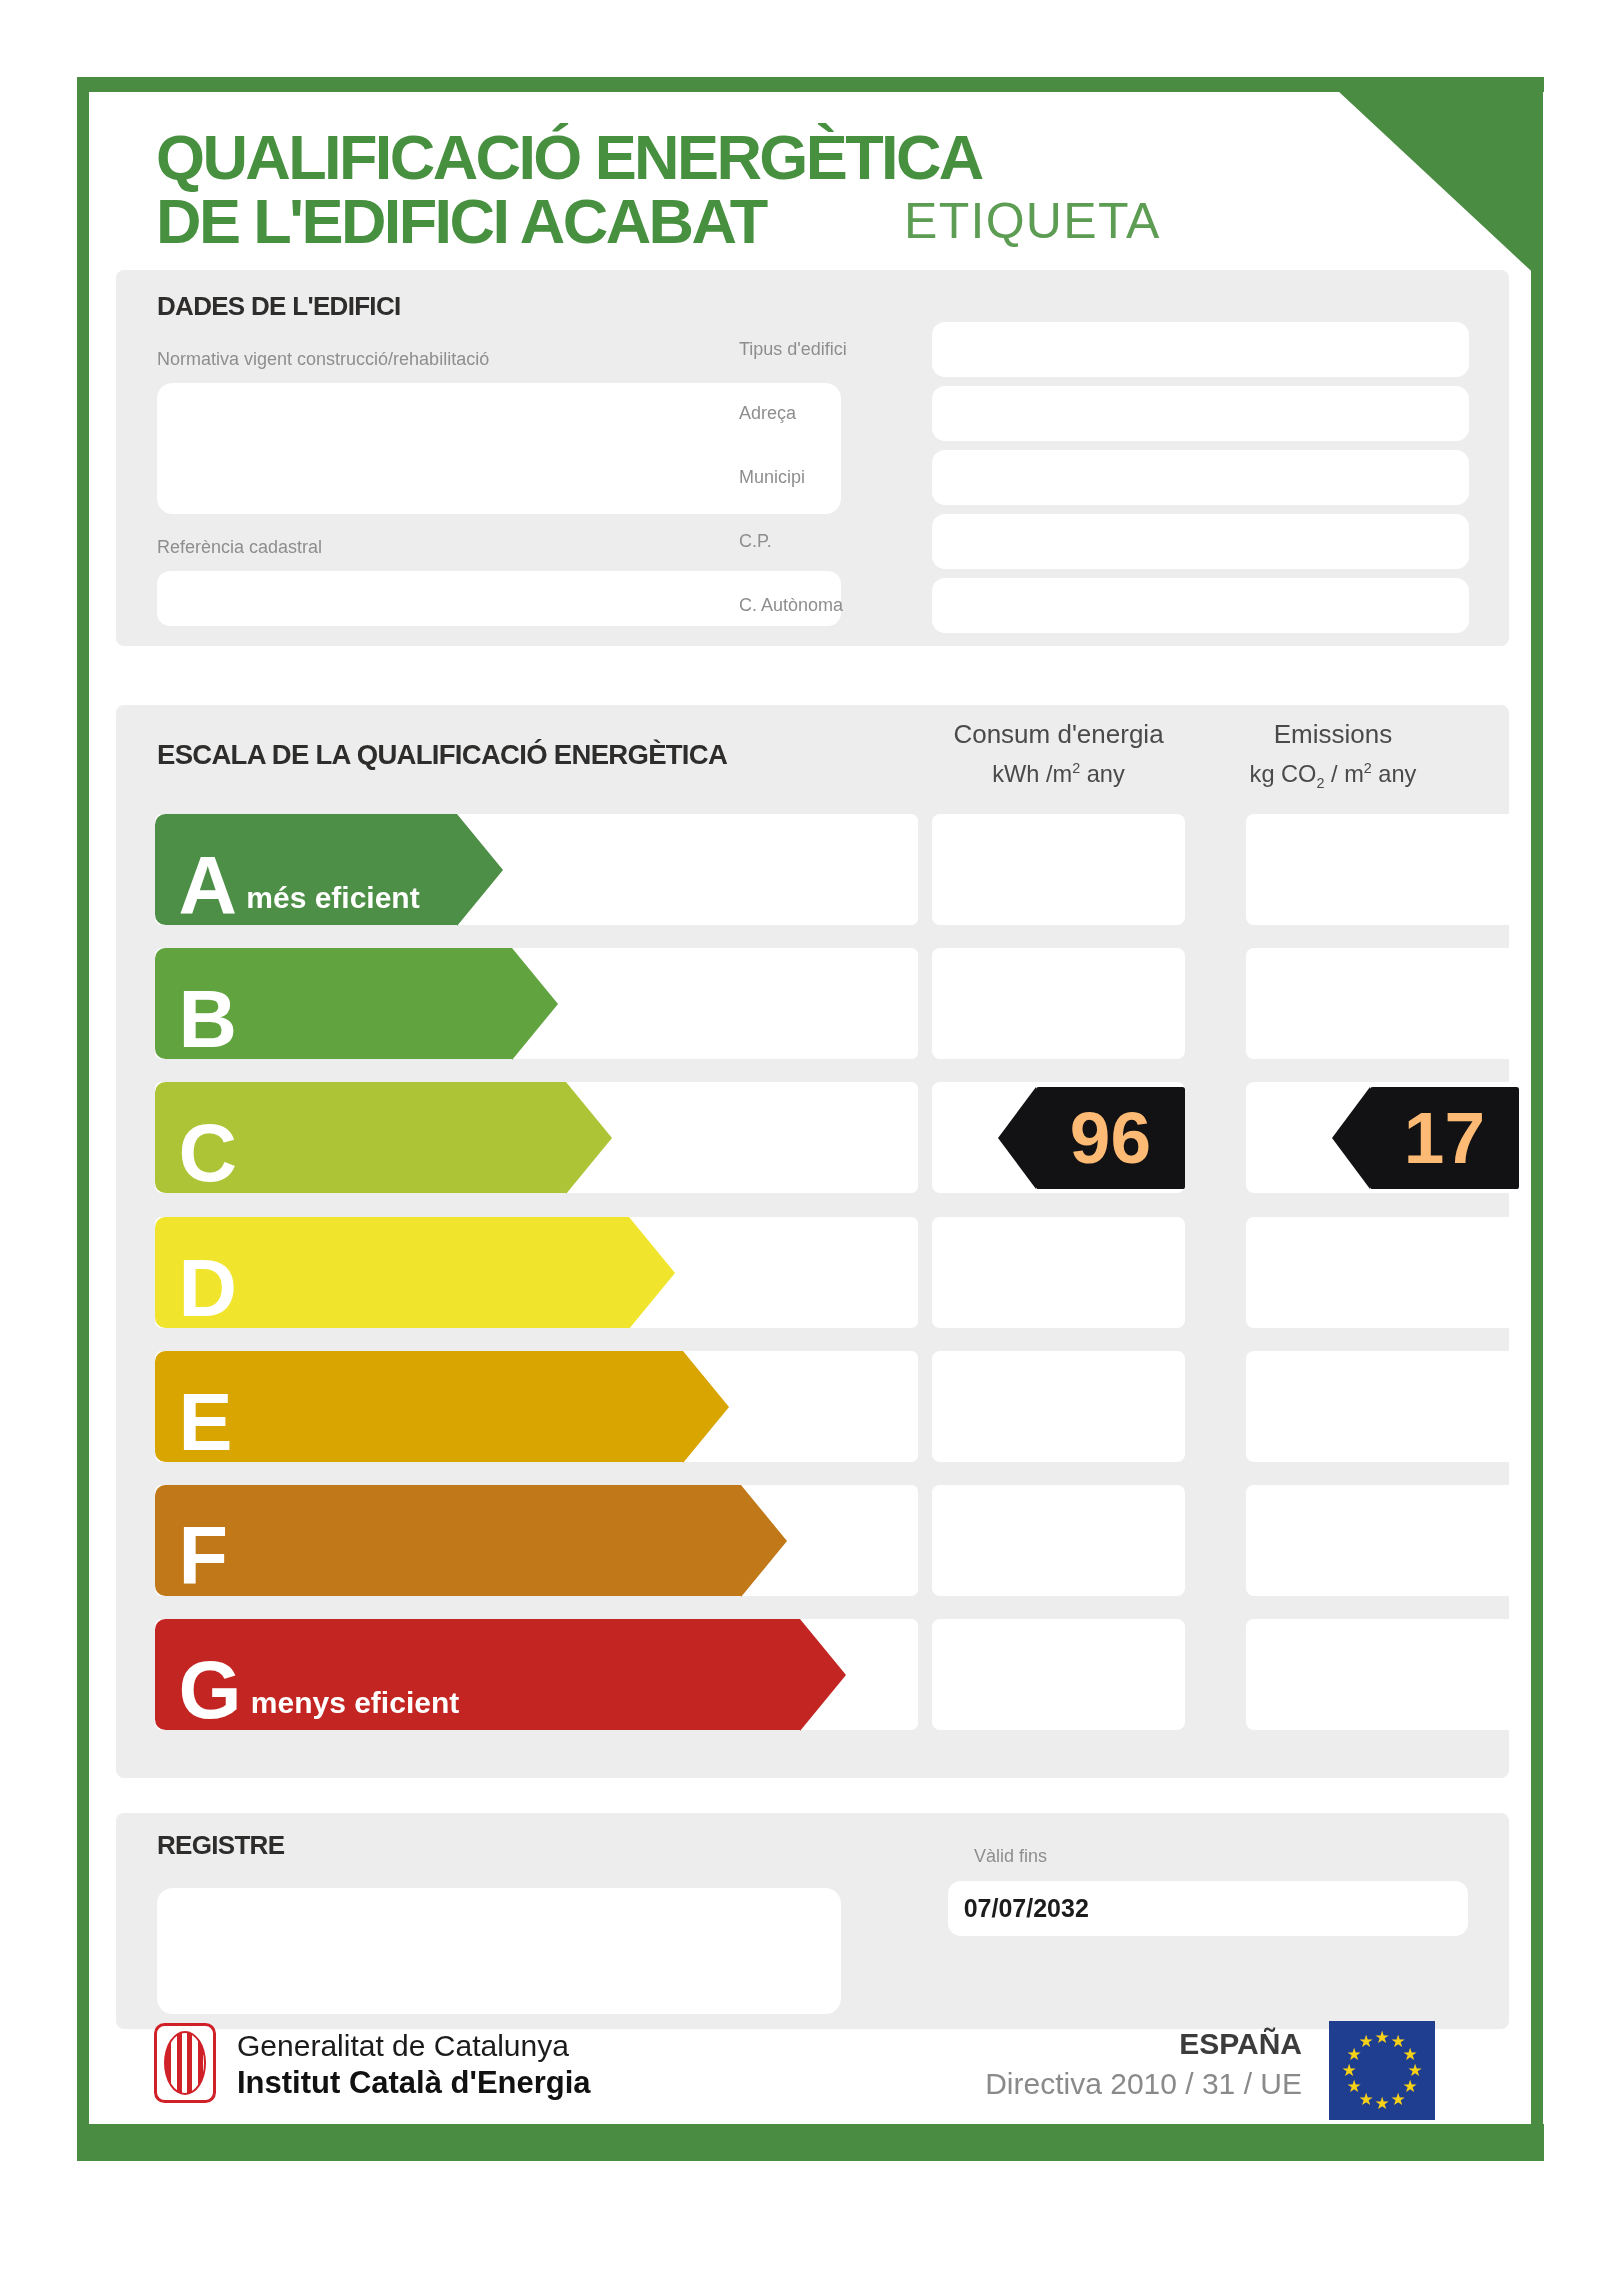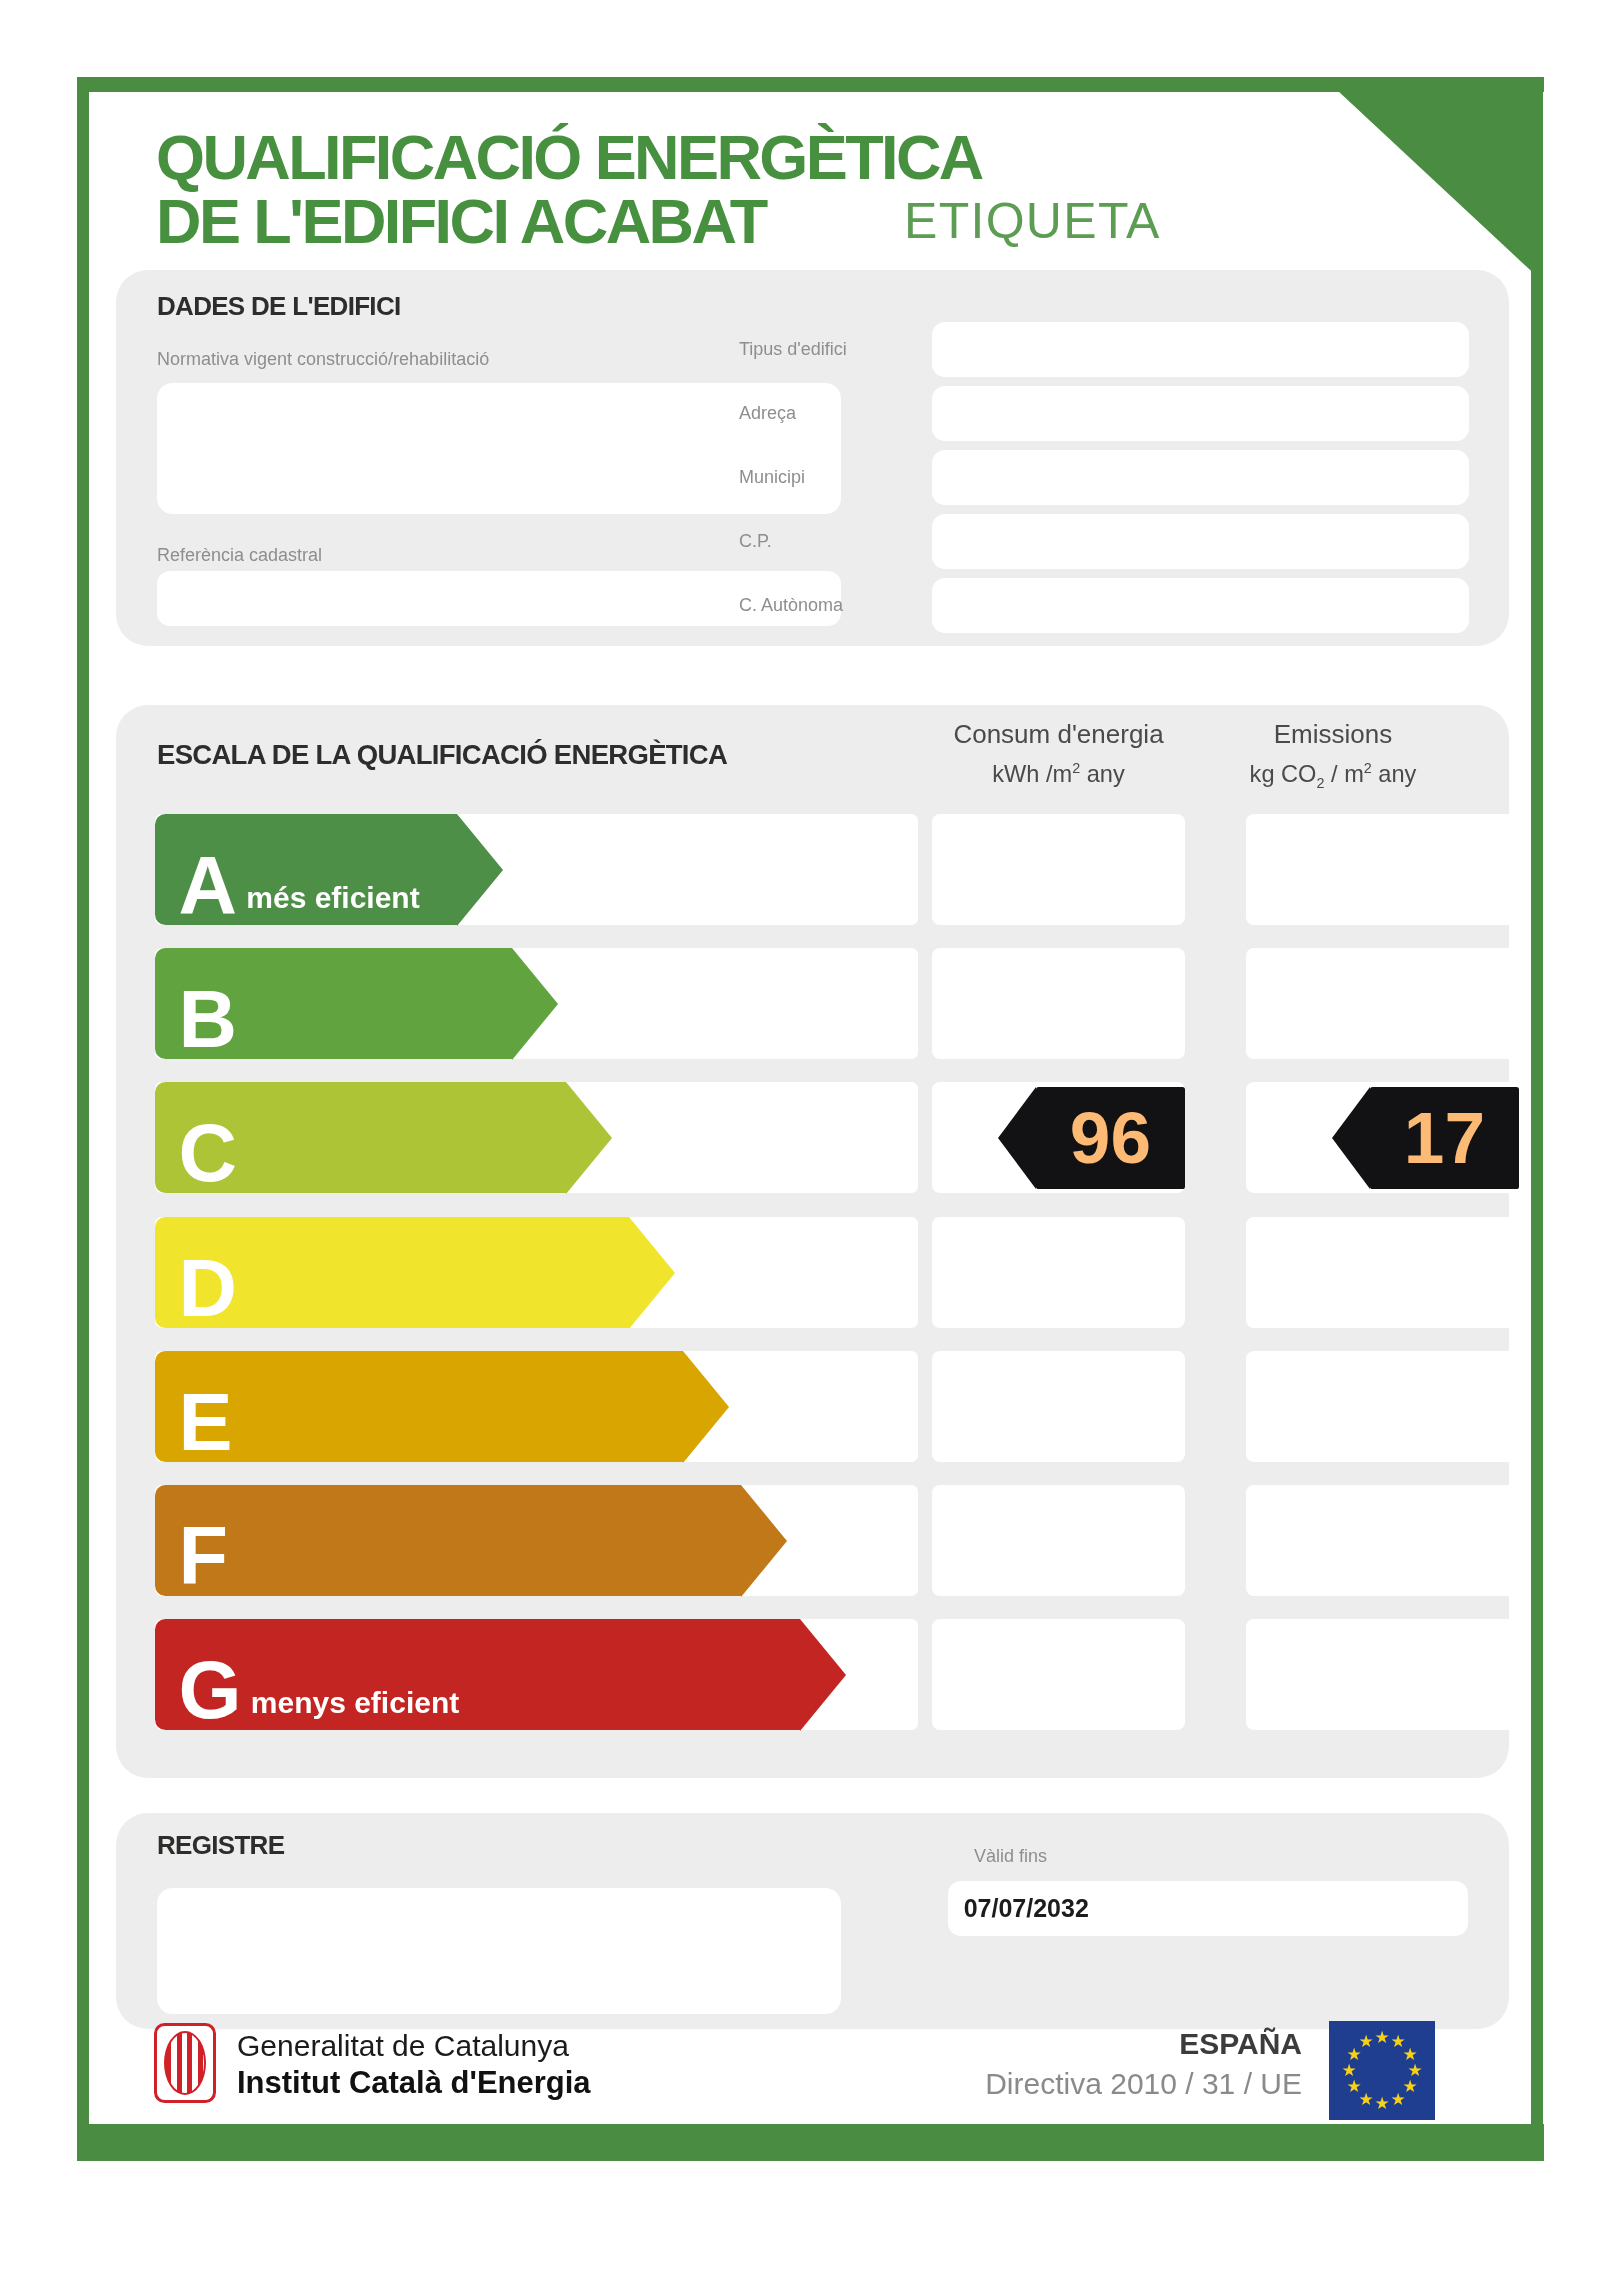--- a/index.html
+++ b/index.html
@@ -17,34 +17,34 @@
 
   
   .title-l1{left:156px;top:126px;font-size:63px;font-weight:700;letter-spacing:-2.6px;
             color:var(--title);line-height:1;white-space:nowrap;}
   .title-l2{left:156px;top:190px;font-size:63px;font-weight:700;letter-spacing:-2.6px;
             color:var(--title);line-height:1;white-space:nowrap;}
   .title-tag{left:904px;top:196px;font-size:50px;font-weight:400;letter-spacing:1.3px;
             color:var(--etiqueta);line-height:1;white-space:nowrap;}
 
   
-  .panel{background:var(--panel);border-radius:32px;}
+  .panel{background:var(--panel);border-radius:8px;}
   .panel-dades{left:116px;top:270px;width:1393px;height:376px;}
   .panel-escala{left:116px;top:705px;width:1393px;height:1073px;}
   .panel-registre{left:116px;top:1813px;width:1393px;height:216px;}
 
   .panel-heading{font-size:26px;font-weight:700;color:var(--heading);letter-spacing:-0.7px;white-space:nowrap;}
   .field-label{font-size:18px;font-weight:400;color:var(--label);white-space:nowrap;}
   .input-box{background:#ffffff;border-radius:13px;}
 
   
   .dades-heading{left:41px;top:21px;}
   .lab-normativa{left:41px;top:79px;}
   .box-normativa{left:41px;top:113px;width:684px;height:131px;border-radius:15.7px;}
-  .lab-referencia{left:41px;top:267px;margin-top:8px;}
+  .lab-referencia{left:41px;top:267px;}
   .box-referencia{left:41px;top:301px;width:684px;height:55px;}
   .rfield-label{left:623px;height:55px;display:flex;align-items:center;}
   .rfield-box{left:816px;width:537px;height:55px;}
 
   
   .escala-heading{left:41px;top:34px;font-size:27.5px;}
   .col-head{position:absolute;text-align:center;color:#3d3d3d;}
   .col-head .l1{font-size:26px;color:#4a4a4a;}
   .col-head .l2{font-size:23.6px;color:#4a4a4a;margin-top:9.2px;}
   sup.u{font-size:14.4px;vertical-align:super;}

